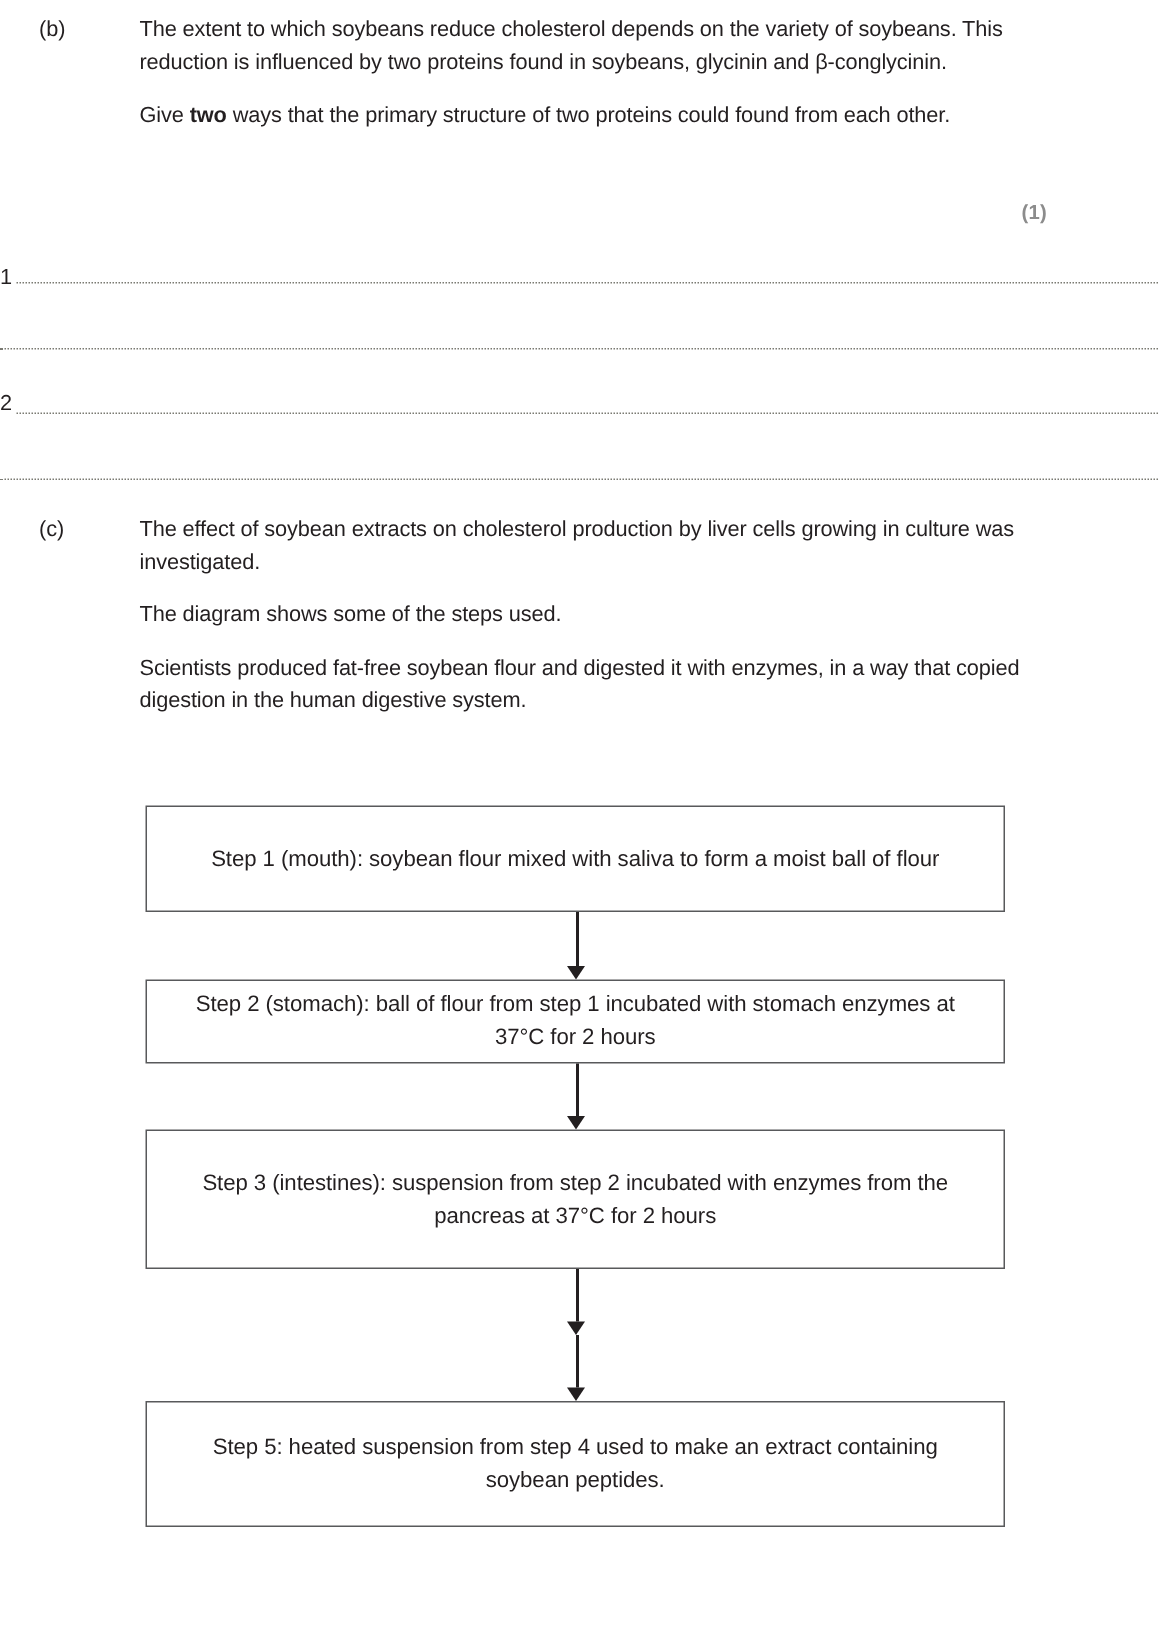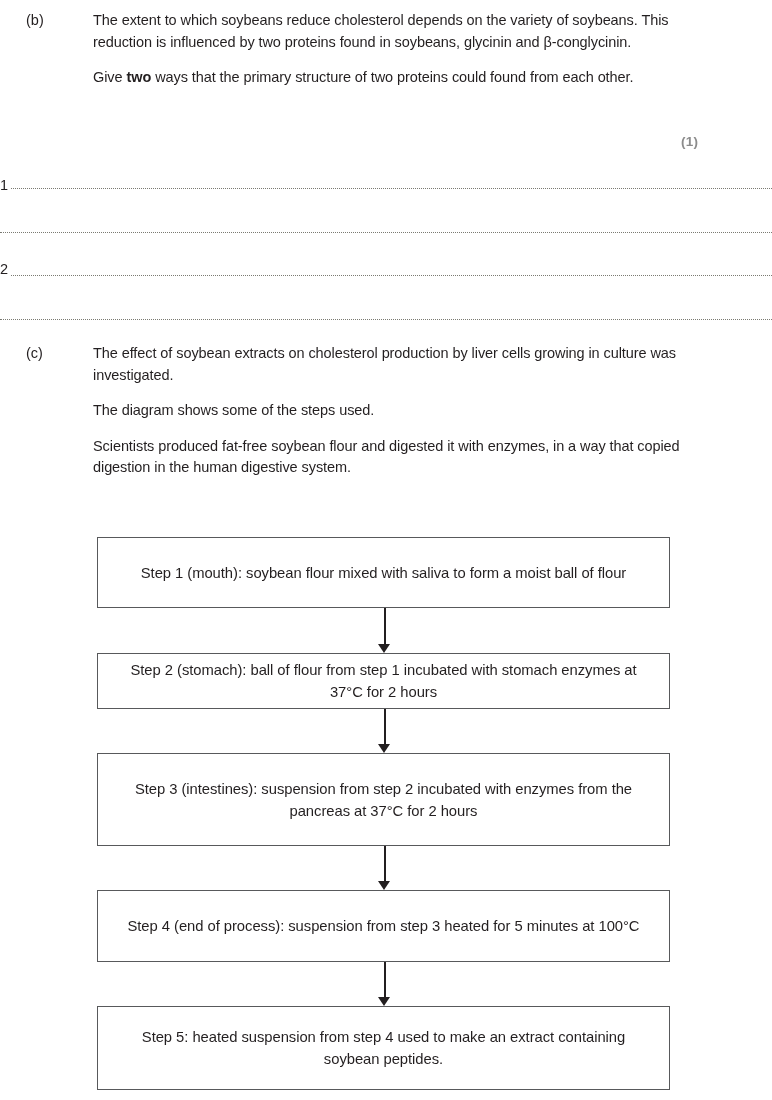--- a/index.html
+++ b/index.html
@@ -169,23 +169,20 @@
 
   <div class="flow-box" style="height:93px;">
     <div class="flow-box-text">Step 3 (intestines): suspension from step 2 incubated with enzymes from the pancreas at 37°C for 2 hours</div>
   </div>
 
   <div class="connector" style="height:44px;">
     <div class="connector-stem" style="height:35px;"></div>
     <div class="connector-head" style="top:35px;"></div>
   </div>
 
-  <div class="flow-box" style="height:72px;">
-    <div class="flow-box-text">Step 4 (end of process): suspension from step 3 heated for 5 minutes at 100°C</div>
-  </div>
 
   <div class="connector" style="height:44px;">
     <div class="connector-stem" style="height:35px;"></div>
     <div class="connector-head" style="top:35px;"></div>
   </div>
 
   <div class="flow-box" style="height:84px;">
     <div class="flow-box-text">Step 5: heated suspension from step 4 used to make an extract containing soybean peptides.</div>
   </div>
 

